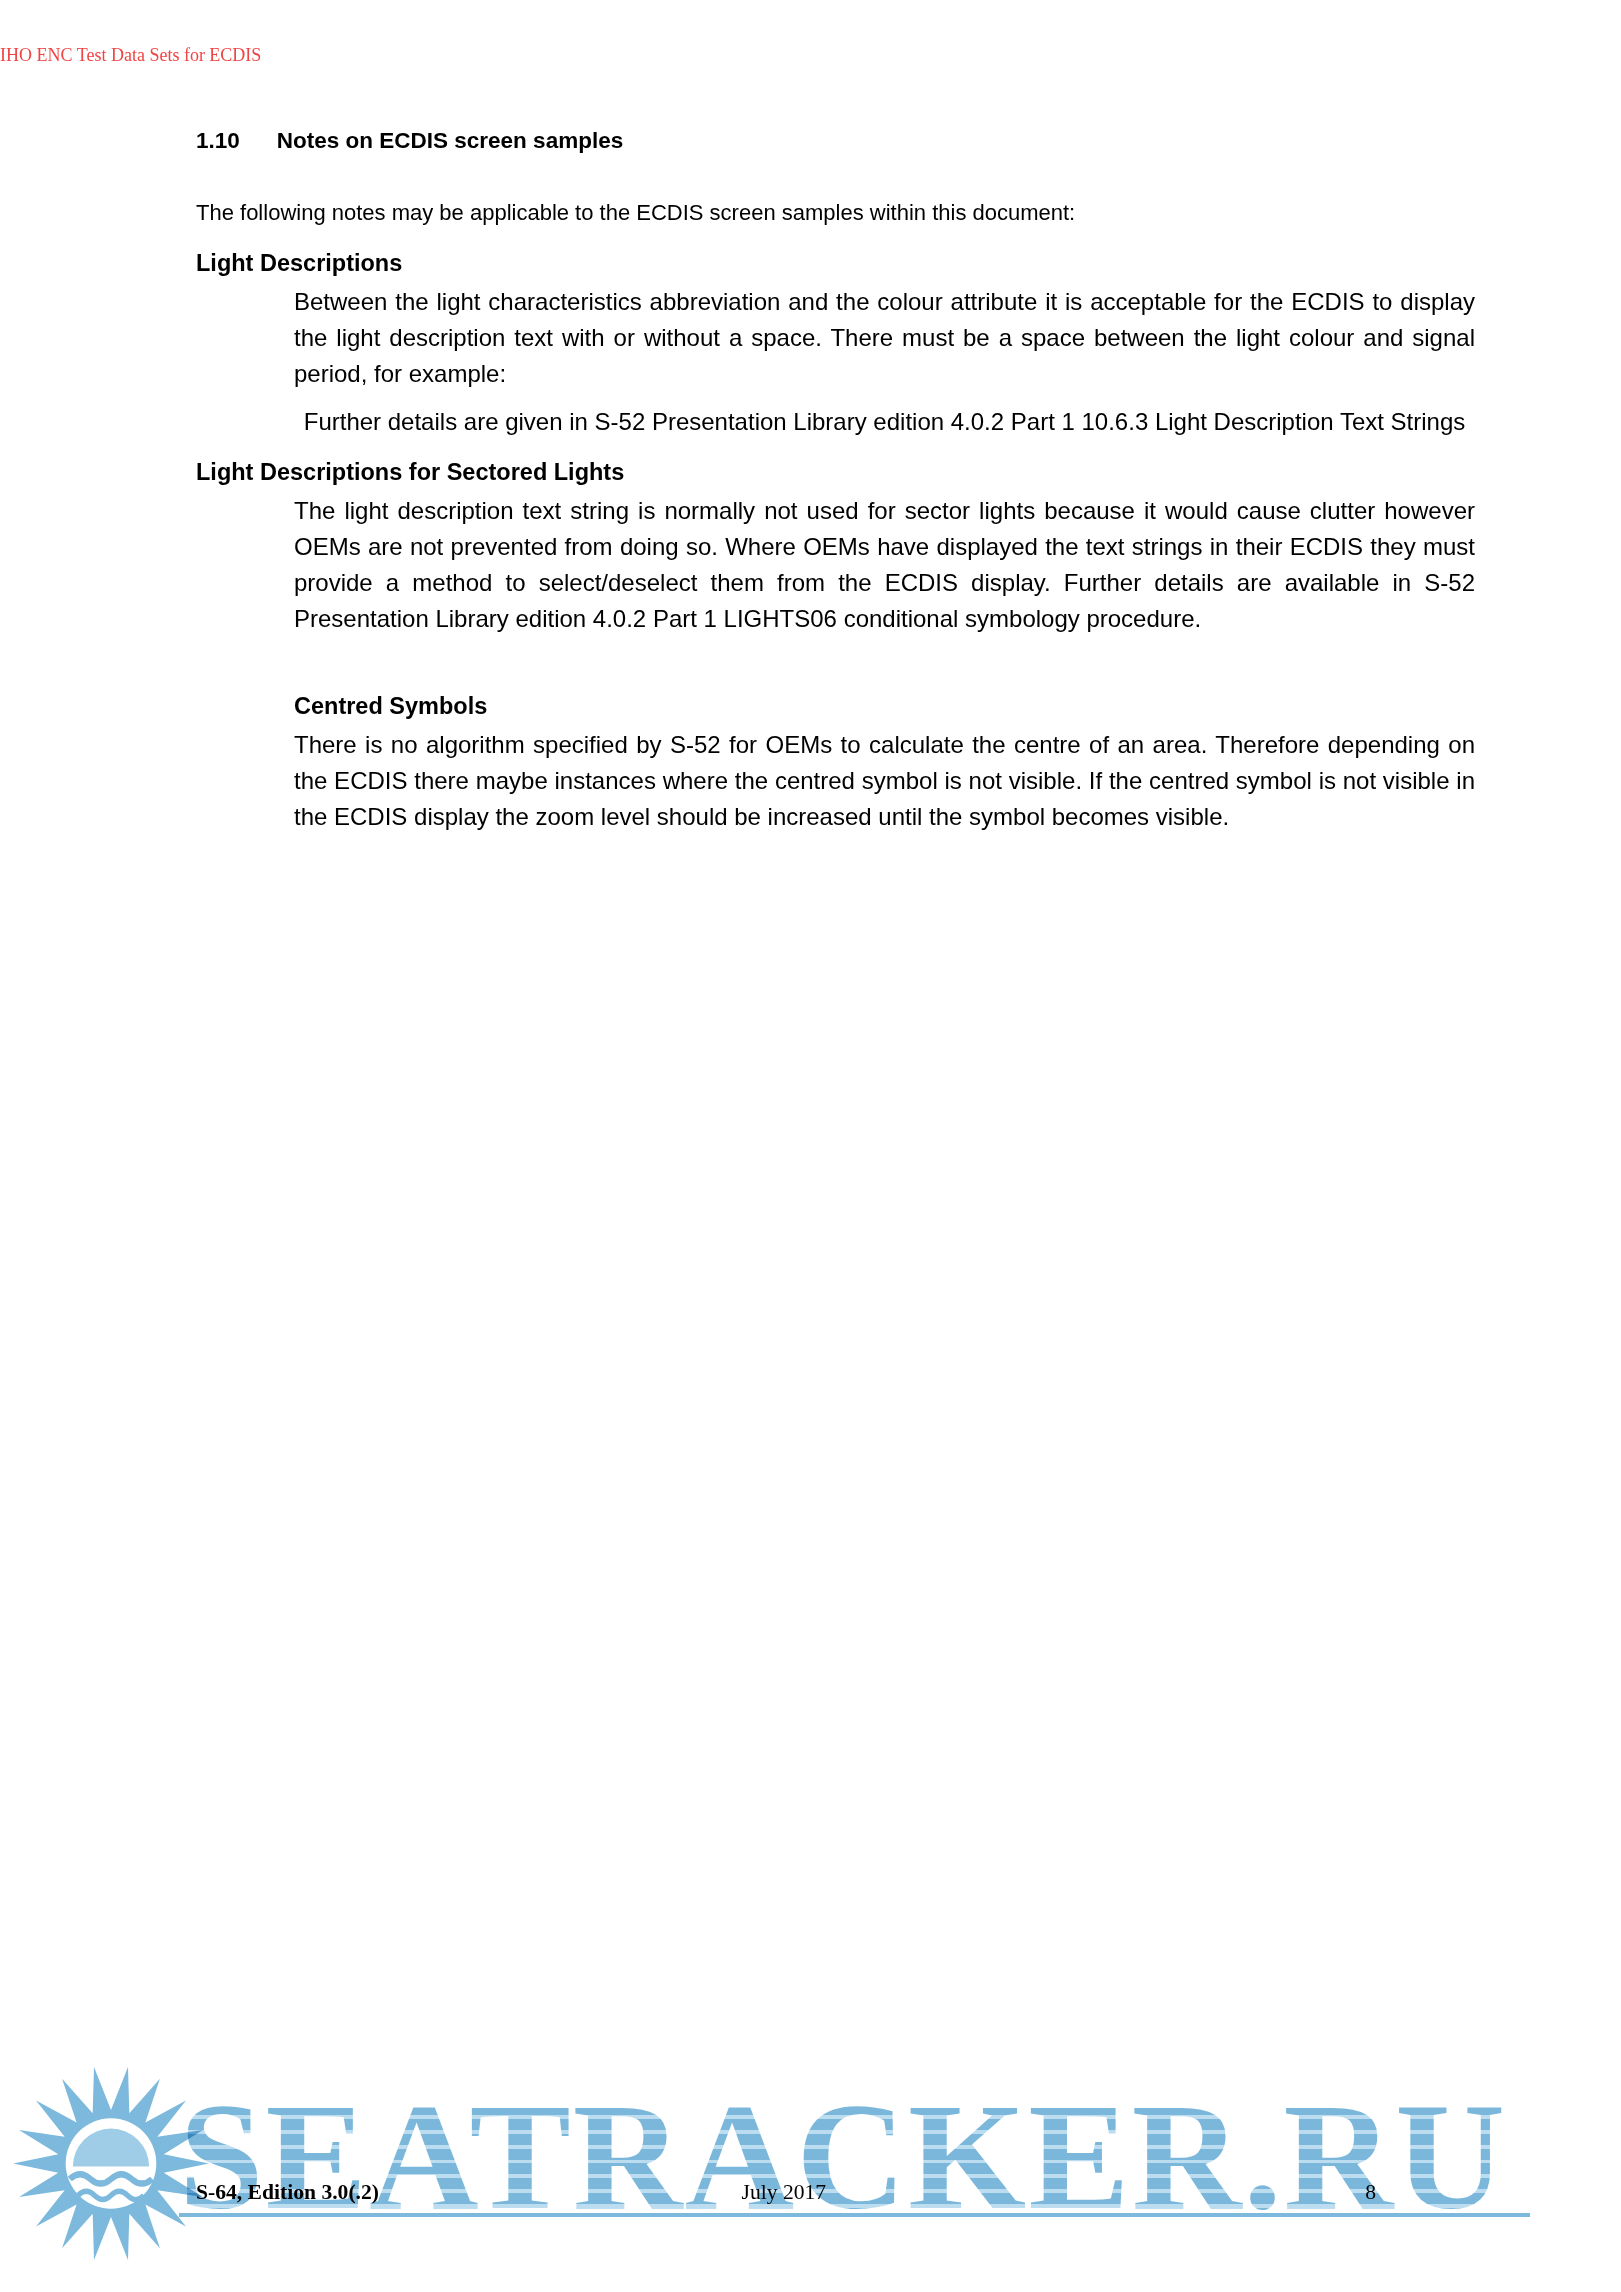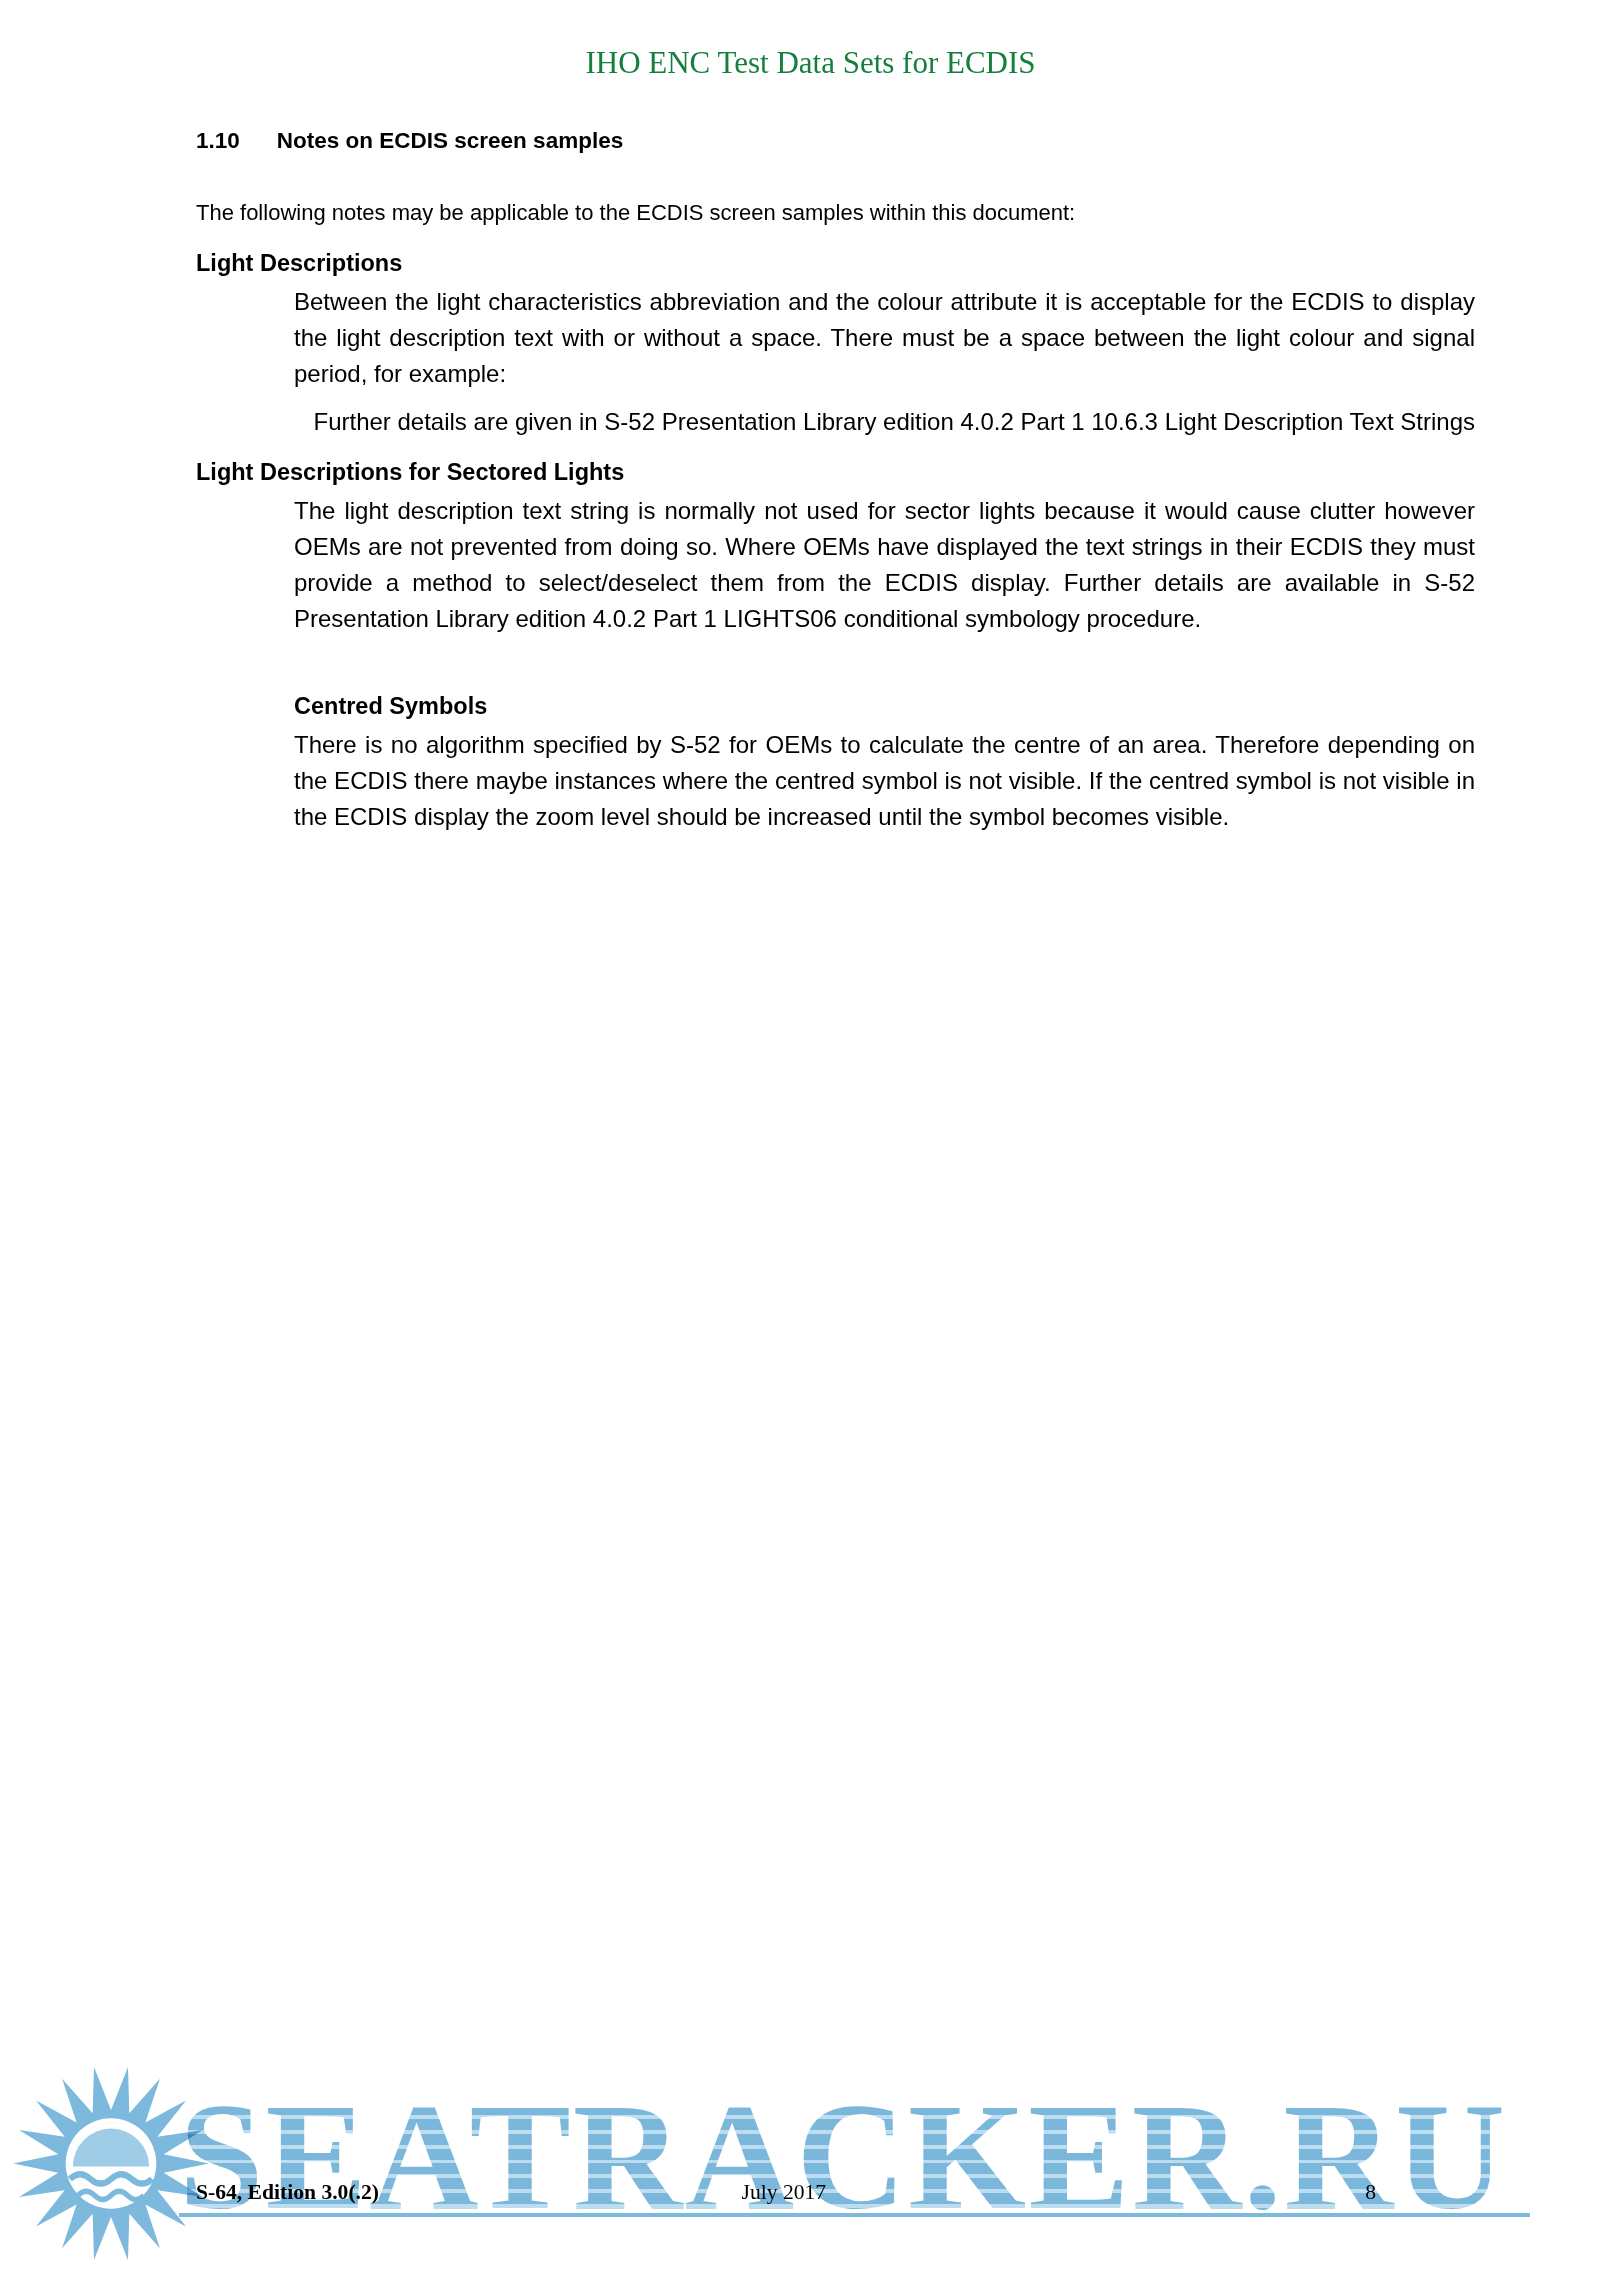--- a/index.html
+++ b/index.html
@@ -16,24 +16,24 @@
     width: 1621px;
     height: 2293px;
     background: #ffffff;
     overflow: hidden;
   }
   .running-header {
     position: absolute;
     top: 45px;
     left: 0;
     width: 100%;
-    text-align: center;
+    text-align: left;
     font-family: "Liberation Serif", serif;
-    font-size: 31px;
-    color: #15803d;
+    font-size: 18px;
+    color: #ef4444;
   }
   .content {
     position: absolute;
     top: 127px;
     left: 196px;
     width: 1279px;
   }
   .section-heading {
     display: flex;
     gap: 37px;
@@ -53,21 +53,21 @@
     font-weight: bold;
     line-height: 29px;
   }
   .indent { margin-left: 98px; }
   p.body {
     font-size: 24px;
     line-height: 36px;
     text-align: justify;
     margin-top: 5.9px;
   }
-  p.body.no-justify { text-align: right; margin-top: 12px; }
+  p.body.no-justify { text-align: center; margin-top: 12px; }
   .example-line {
     margin-top: 35px;
     font-size: 22px;
     line-height: 36px;
   }
   .example-line strong { font-size: 23px; }
   .follow-line { margin-top: 0; }
   h3.sub-heading {
     margin-top: 55px;
     font-size: 23.5px;

